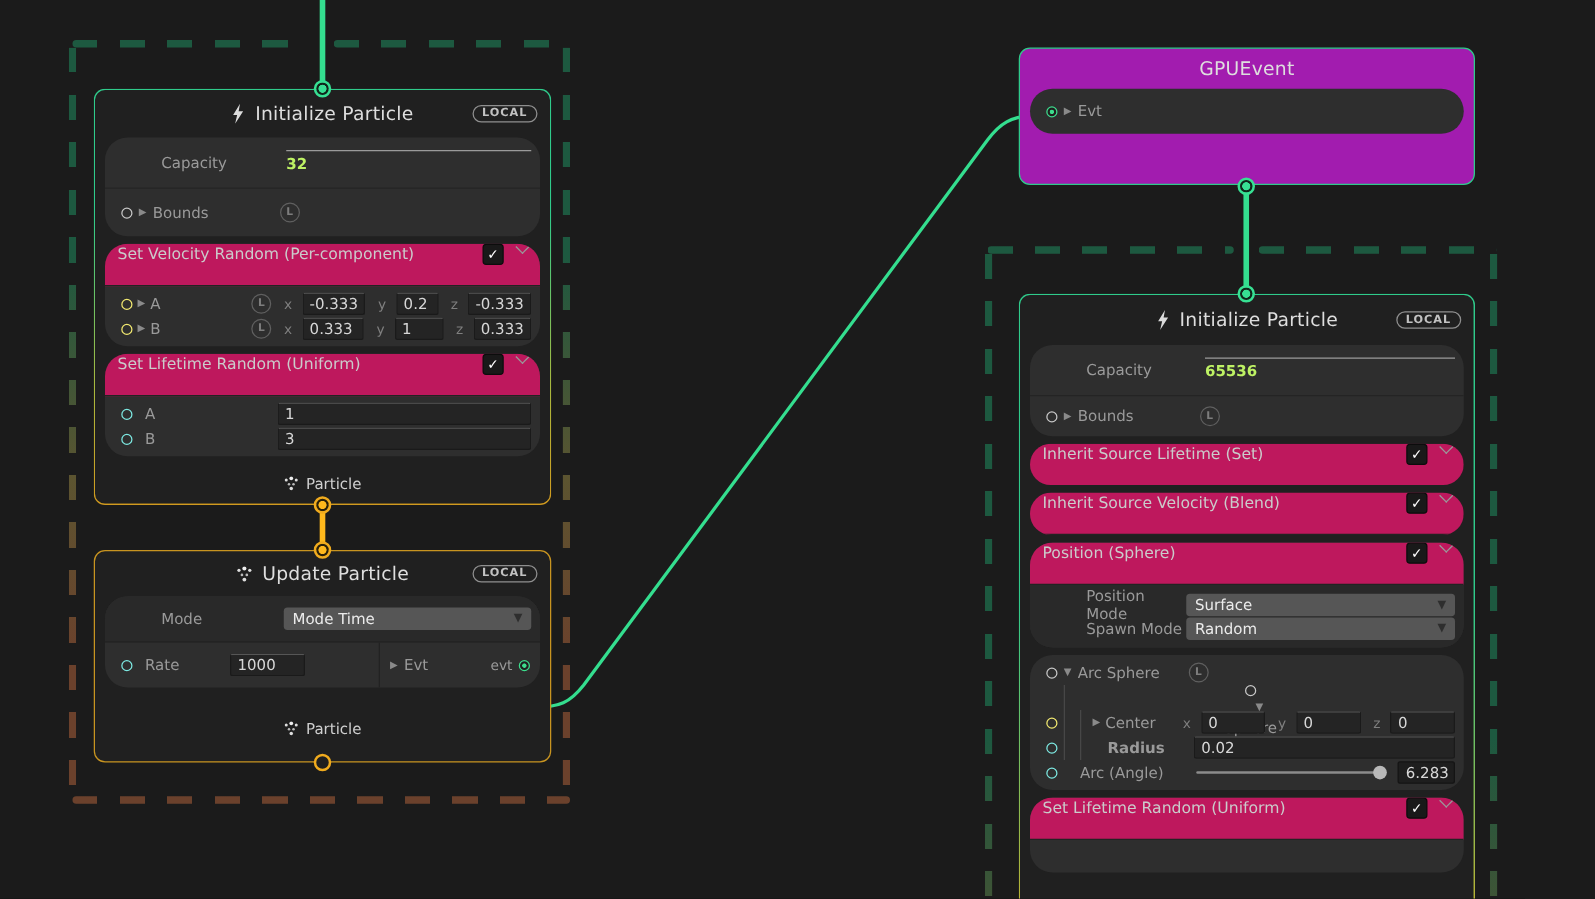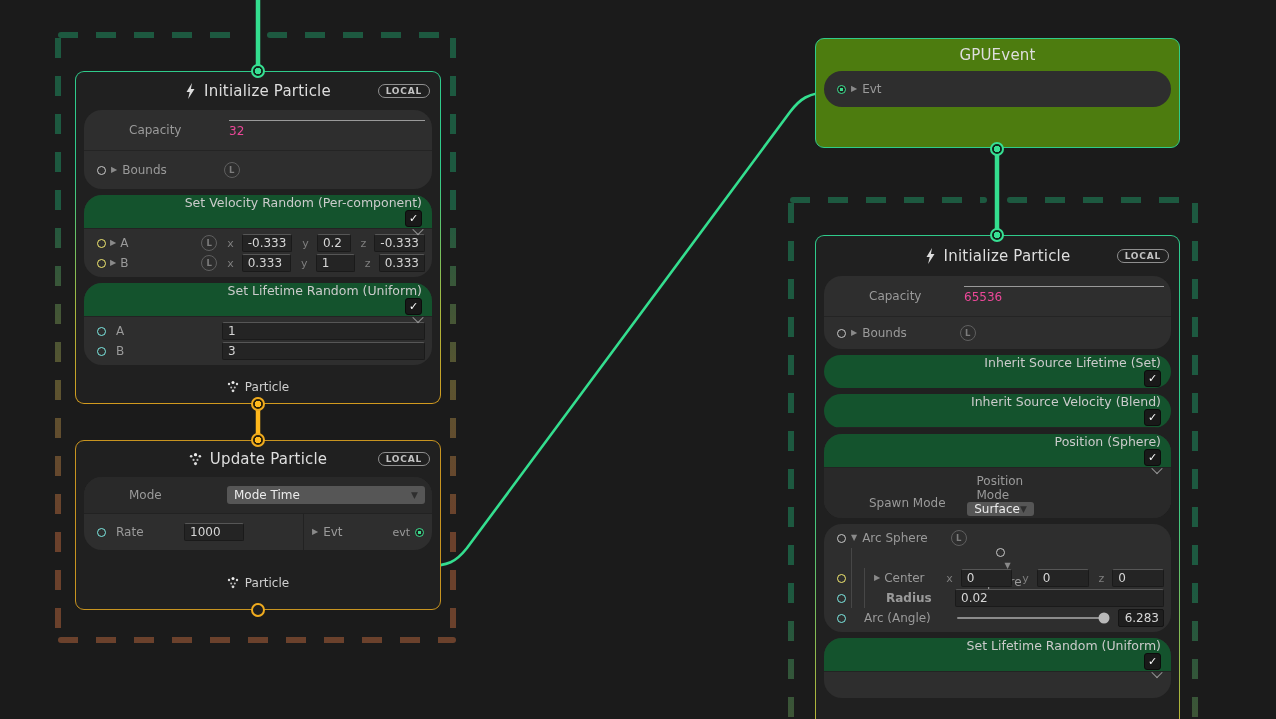--- a/index.html
+++ b/index.html
@@ -17,41 +17,41 @@
   svg.edges{position:absolute;left:0;top:0;}
 
   
   .node{position:absolute;box-sizing:border-box;border:1.5px solid transparent;border-radius:9px;
         display:flex;flex-direction:column;font-size:12px;}
   .node.grad-left{background:linear-gradient(#202020,#202020) padding-box,
         linear-gradient(180deg,#2fcb8b 0%,#2fcb8b 30%,#a9b83e 72%,#d29a1e 100%) border-box;}
   .node.grad-right{background:linear-gradient(#202020,#202020) padding-box,
         linear-gradient(180deg,#2fcb8b 0%,#2fcb8b 45%,#b7b335 88%,#d29a1e 100%) border-box;}
   .node.solid-orange{background:#202020;border-color:#c89420;}
-  .node.solid-green{background:#4d7c0f;border-color:#2fcb8b;}
+  .node.solid-green{background:#a21caf;border-color:#2fcb8b;}
 
   .titlebar{position:relative;display:flex;align-items:center;justify-content:center;gap:8px;flex:0 0 38px;}
   .titlebar .title{font-size:15px;color:#dedede;letter-spacing:.2px;}
   .badge{position:absolute;right:10px;top:50%;transform:translateY(-50%);
          font-size:9px;font-weight:bold;letter-spacing:.8px;color:#c2c2c2;
          border:1px solid #8f8f8f;border-radius:8px;padding:1px 7px;}
 
   .block{margin:0 8px 6px 8px;background:#2e2e2e;border-radius:18px;overflow:hidden;flex:0 0 auto;}
-  .bheader{height:33px;display:flex;align-items:flex-end;padding:0 10px;background:#14532d;
-           font-size:12.5px;color:#cbcbcb;border-bottom:1px solid #232323;flex-direction:column;}
+  .bheader{height:33px;display:flex;align-items:flex-start;padding:0 10px;background:#be185d;
+           font-size:12.5px;color:#cbcbcb;border-bottom:1px solid #232323;}
   .bheader .hspacer{flex:1;}
   .chk{width:15px;height:15px;border-radius:3px;background:#191919;border:1px solid #0c0c0c;
        display:flex;align-items:center;justify-content:center;flex:0 0 auto;}
   .chk::after{content:"✓";font-size:11px;color:#fff;line-height:1;}
   .chev{width:7px;height:7px;border-right:1.6px solid #9a9a9a;border-bottom:1.6px solid #9a9a9a;
         transform:rotate(45deg) translate(-1px,-1px);margin-left:11px;flex:0 0 auto;}
 
   .row{display:flex;align-items:center;padding:0 7px 0 13px;}
   .lbl{color:#9a9a9a;}
-  .val{color:#ec4899;}
+  .val{color:#bef264;font-weight:bold;}
   .tri{font-size:8px;color:#8a8a8a;line-height:1;flex:0 0 auto;}
   .tri.r::after{content:"▶";}
   .tri.d::after{content:"▼";}
   .lock{width:14px;height:14px;border:1px solid #5f5f5f;border-radius:50%;color:#7d7d7d;
         font-size:8.5px;font-weight:bold;display:flex;align-items:center;justify-content:center;flex:0 0 auto;}
   .dport{width:9px;height:9px;border-radius:50%;box-sizing:border-box;border:1.5px solid #ccc;
          background:transparent;flex:0 0 auto;}
   .dport.yellow{border-color:#f2e970;}
   .dport.cyan{border-color:#7de9e2;}
   .dport.white{border-color:#c8c8c8;}
@@ -336,29 +336,33 @@
     </div>
 
     <div class="block">
       <div class="bheader">
         <span>Position (Sphere)</span>
         <span class="hspacer"></span>
         <span class="chk"></span>
         <span class="chev"></span>
       </div>
       <div style="background:#292929;padding:6px 0;">
-        <div class="row" style="height:19px;flex-direction:column;">
+        <div class="row" style="height:19px;">
           <span class="lbl" style="margin-left:32px;width:80px;">Position Mode</span>
           <div class="dd">
             <span>Surface</span>
             <span class="ddarrow"></span>
           </div>
         </div>
         <div class="row" style="height:19px;">
           <span class="lbl" style="margin-left:32px;width:80px;">Spawn Mode</span>
+          <div class="dd">
+            <span>Random</span>
+            <span class="ddarrow"></span>
+          </div>
         </div>
       </div>
     </div>
 
     <div class="block">
       <div style="position:relative;padding:4px 0;">
         <div class="guide" style="left:27px;top:24px;height:60px;"></div>
         <div class="guide" style="left:40px;top:44px;height:40px;"></div>
         <div class="row" style="height:20px;gap:5px;">
           <span class="dport white"></span>

